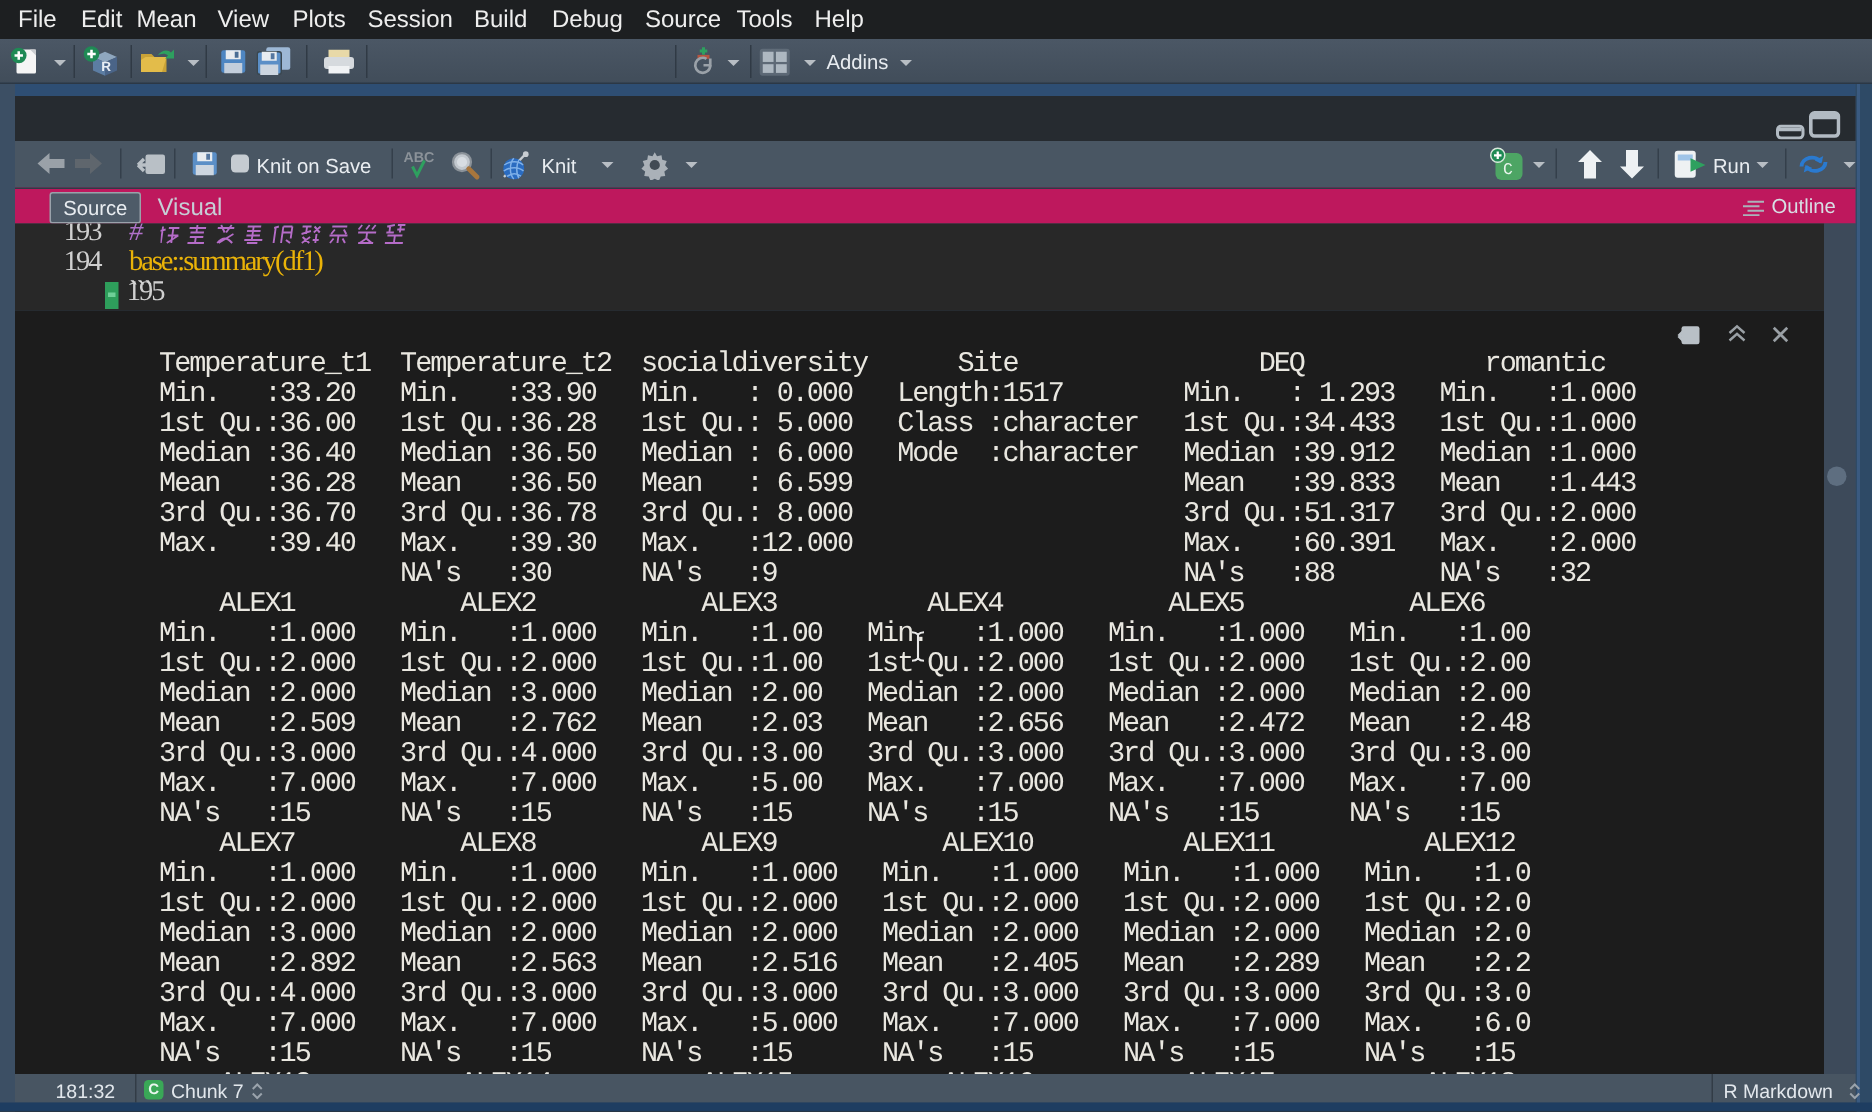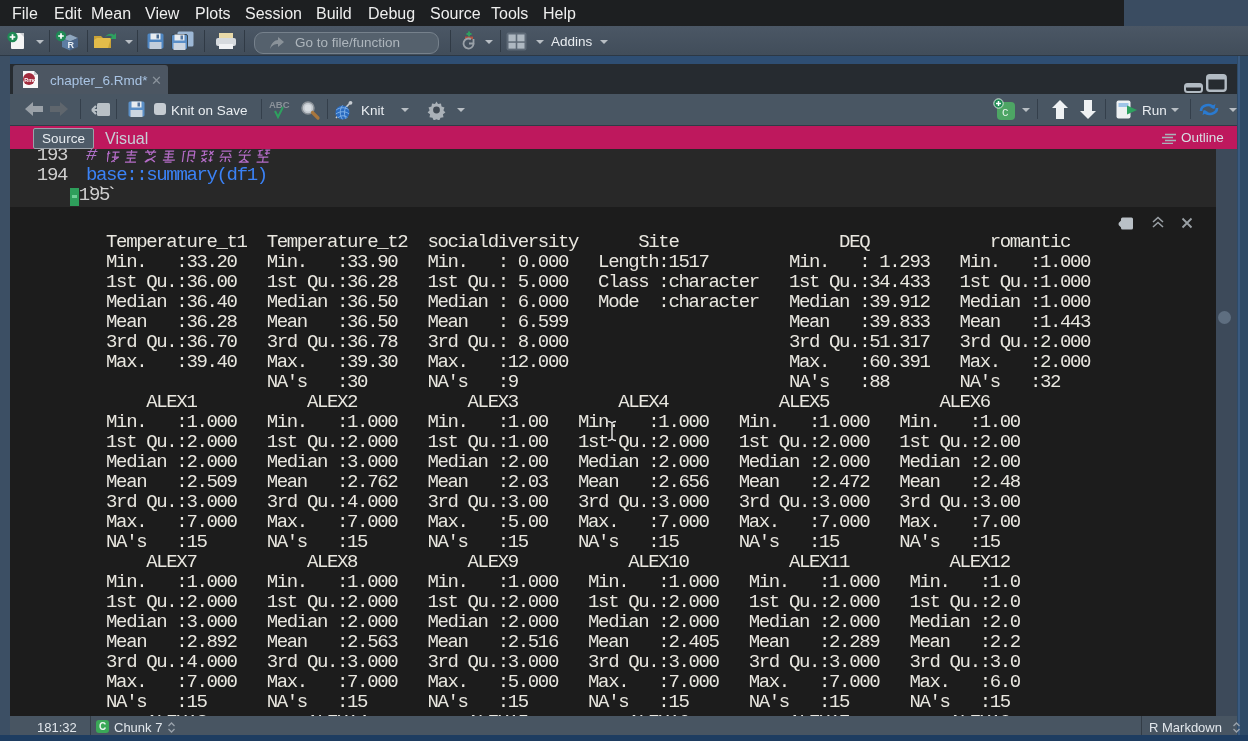--- a/index.html
+++ b/index.html
@@ -1,20 +1,20 @@
 <!DOCTYPE html>
 <html><head>
 <meta charset="utf-8">
 <style>
   html,body{margin:0;padding:0;}
   body{width:1248px;height:741px;overflow:hidden;position:relative;
        background:#3a4c61;font-family:"Liberation Sans",sans-serif;}
   .abs{position:absolute;}
   
-  #menubar{left:0;top:0;width:1124px;height:26px;background:#1d1f21;}
+  #menubar{left:0;top:0;width:1248px;height:26px;background:#1d1f21;}
   #menubar span{position:absolute;top:5px;color:#eeeeee;font-size:16px;}
   
   #toolbar1{left:0;top:26px;width:1248px;height:30px;
             background:linear-gradient(#4b5765,#414d5a);border-bottom:1px solid #2c3845;box-sizing:border-box;}
   .vsep1{position:absolute;top:4px;width:1px;height:22px;background:#303a45;}
   .caret{position:absolute;width:0;height:0;border-left:4px solid transparent;
          border-right:4px solid transparent;border-top:4px solid #b8bec4;}
   
   #gap1{left:0;top:56px;width:1248px;height:8px;background:#2e4e73;}
   #gotobox{left:254px;top:6px;width:183px;height:20px;background:#55616d;border:1px solid #76818c;border-radius:9px;}
@@ -27,23 +27,23 @@
   #toolbar2{left:10px;top:94px;width:1227px;height:31px;background:#495663;}
   .vsep2{position:absolute;top:5px;width:1px;height:20px;background:#343f4b;}
   #subbar{left:10px;top:125px;width:1227px;height:24px;background:#be185d;border-top:1px solid #303b46;box-sizing:border-box;}
   #srcbtn{position:absolute;left:23px;top:2px;width:59px;height:19px;background:#4e5b68;
           border:1px solid #9aa2aa;border-radius:2px;color:#e8ecf0;font-size:13.5px;
           text-align:center;line-height:19px;}
   #visual{position:absolute;left:95px;top:4px;color:#c7ced6;font-size:16px;}
   #outline{position:absolute;left:1171px;top:4px;color:#d8dee4;font-size:13.5px;}
   
   #code{left:10px;top:149px;width:1206px;height:58px;background:#282828;overflow:hidden;
-        font-family:Liberation Mono, monospace;font-size:19px;letter-spacing:-1.36px;line-height:20px;}
+        font-family:Liberation Serif, serif;font-size:19px;letter-spacing:-1.36px;line-height:20px;}
   .gut{position:absolute;width:57px;text-align:right;color:#cfcfcf;left:0px;}
-  .cl{position:absolute;left:76px;color:#3b82f6;white-space:pre;}
+  .cl{position:absolute;left:76px;color:#eab308;white-space:pre;}
   
   #output{left:10px;top:207px;width:1206px;height:509px;background:#1c1c1c;overflow:hidden;}
   #outpre{position:absolute;left:86px;top:25px;margin:0;color:#e9e7e0;
           font-family:"Liberation Mono",monospace;font-size:19px;letter-spacing:-1.36px;line-height:20px;
           white-space:pre;}
   
   #scroll{left:1216px;top:149px;width:21px;height:567px;background:#3d4a5a;}
   #thumb{position:absolute;left:2px;top:162px;width:13px;height:13px;border-radius:7px;
          background:#5e6e80;}
   
@@ -112,26 +112,20 @@
       <rect x="2.5" y="9" width="12" height="7" fill="#cdd6e0"></rect>
     </g>
   </svg>
   <div class="vsep1" style="left:204px;"></div>
   <svg class="abs" style="left:215px;top:7px;" width="22" height="17" viewBox="0 0 22 17">
     <rect x="4" y="0" width="14" height="6" fill="#e8d9a8"></rect>
     <rect x="1" y="5" width="20" height="8" rx="2" fill="#d6dade"></rect>
     <rect x="4" y="11" width="14" height="5" fill="#f0f2f4"></rect>
   </svg>
   <div class="vsep1" style="left:244px;"></div>
-  <div class="abs" id="gotobox">
-    <svg class="abs" style="left:14px;top:3px;" width="16" height="14" viewBox="0 0 16 14">
-      <path d="M1 13 C2 7 6 4 9 4 L9 1 L15 6 L9 11 L9 8 C6 8 3 9 1 13 z" fill="#8a9299"></path>
-    </svg>
-    <span class="abs" style="left:40px;top:2px;color:#aeb6bd;font-size:13.5px;">Go to file/function</span>
-  </div>
   <div class="vsep1" style="left:450px;"></div>
   <svg class="abs" style="left:460px;top:5px;" width="18" height="19" viewBox="0 0 18 19">
     <path d="M9 0.5v5M6.5 3h5" stroke="#2ea05f" stroke-width="2"></path>
     <rect x="5" y="5.6" width="8" height="2.6" fill="#b5543f"></rect>
     <path d="M13.5 12.5 a5 5 0 1 1 -2.5-4.3" stroke="#9aa1a8" stroke-width="1.8" fill="none"></path>
     <path d="M13.5 8 v4.5 h-4.5" stroke="#9aa1a8" stroke-width="1.8" fill="none"></path>
   </svg>
   <div class="caret" style="left:485px;top:14px;"></div>
   <div class="vsep1" style="left:500px;"></div>
   <svg class="abs" style="left:506px;top:6px;" width="21" height="19" viewBox="0 0 21 19">
@@ -143,30 +137,20 @@
   </svg>
   <div class="caret" style="left:536px;top:14px;"></div>
   <span class="abs" style="left:551px;top:8px;color:#e8ecf0;font-size:13.5px;">Addins</span>
   <div class="caret" style="left:600px;top:14px;"></div>
 </div>
 <div class="abs" id="gap1"></div>
 <div class="abs" id="lstrip"></div>
 <div class="abs" id="redge"></div>
 <div class="abs" id="redgeline"></div>
 <div class="abs" id="tabbar">
-  <div id="tab">
-      <svg class="abs" style="left:9px;top:5px;" width="17" height="19" viewBox="0 0 17 19">
-  <path d="M1 1 H12 L16 5 V18 H1 Z" fill="#f8f8f8"></path>
-  <path d="M12 1 L12 5 H16 Z" fill="#c9ccd0"></path>
-  <circle cx="7" cy="9" r="6" fill="#a32c3e"></circle>
-  <text x="2.2" y="11.5" font-size="5.5" fill="#fff" font-family="Liberation Sans" font-weight="bold">Rmd</text>
-</svg>
-      <span class="lbl">chapter_6.Rmd*</span>
-      <span class="x">✕</span>
-    </div>
   <svg class="abs" style="left:1174px;top:19px;" width="20" height="10" viewBox="0 0 20 10">
     <rect x="1" y="1" width="17" height="8" rx="2.5" fill="none" stroke="#b2bbc3" stroke-width="2"></rect>
     <rect x="2" y="2" width="15" height="2.5" fill="#b2bbc3"></rect>
   </svg>
   <svg class="abs" style="left:1196px;top:10px;" width="21" height="18" viewBox="0 0 21 18">
     <rect x="1.2" y="1.2" width="18.5" height="15.5" rx="2.5" fill="none" stroke="#b2bbc3" stroke-width="2.4"></rect>
     <rect x="2" y="2" width="17" height="3.5" fill="#b2bbc3"></rect>
   </svg>
 </div>
 <div class="abs" id="toolbar2">

